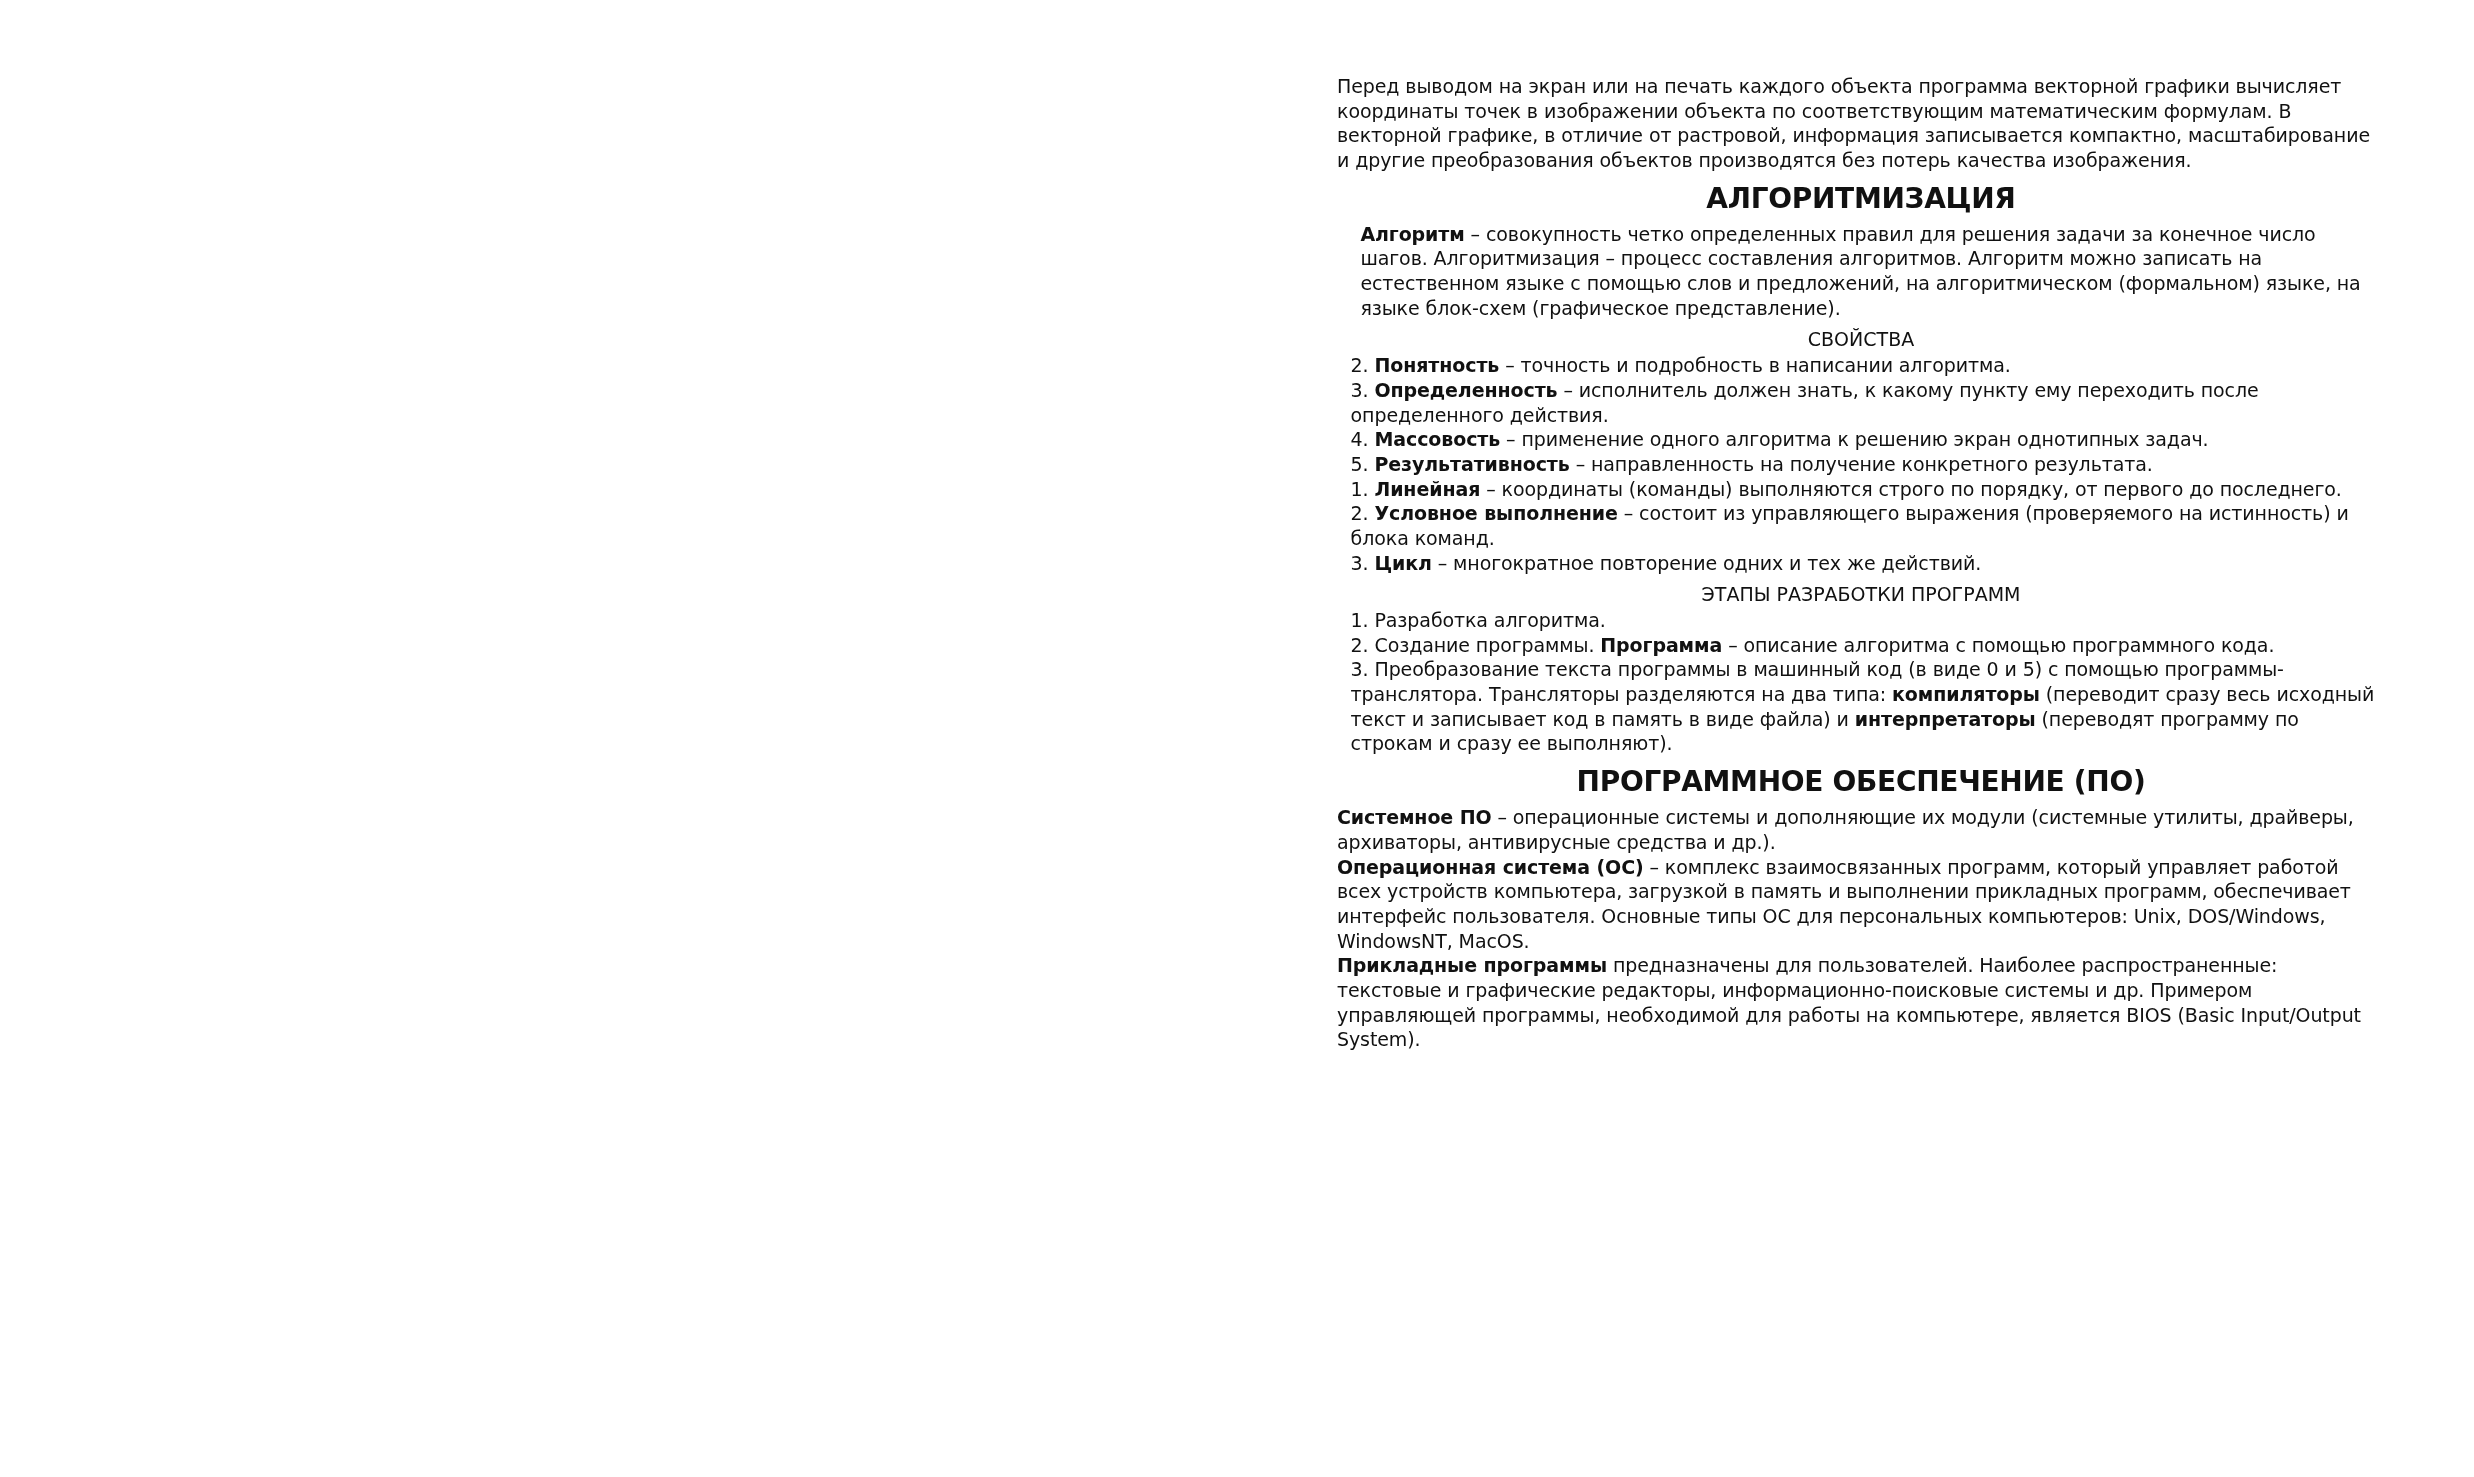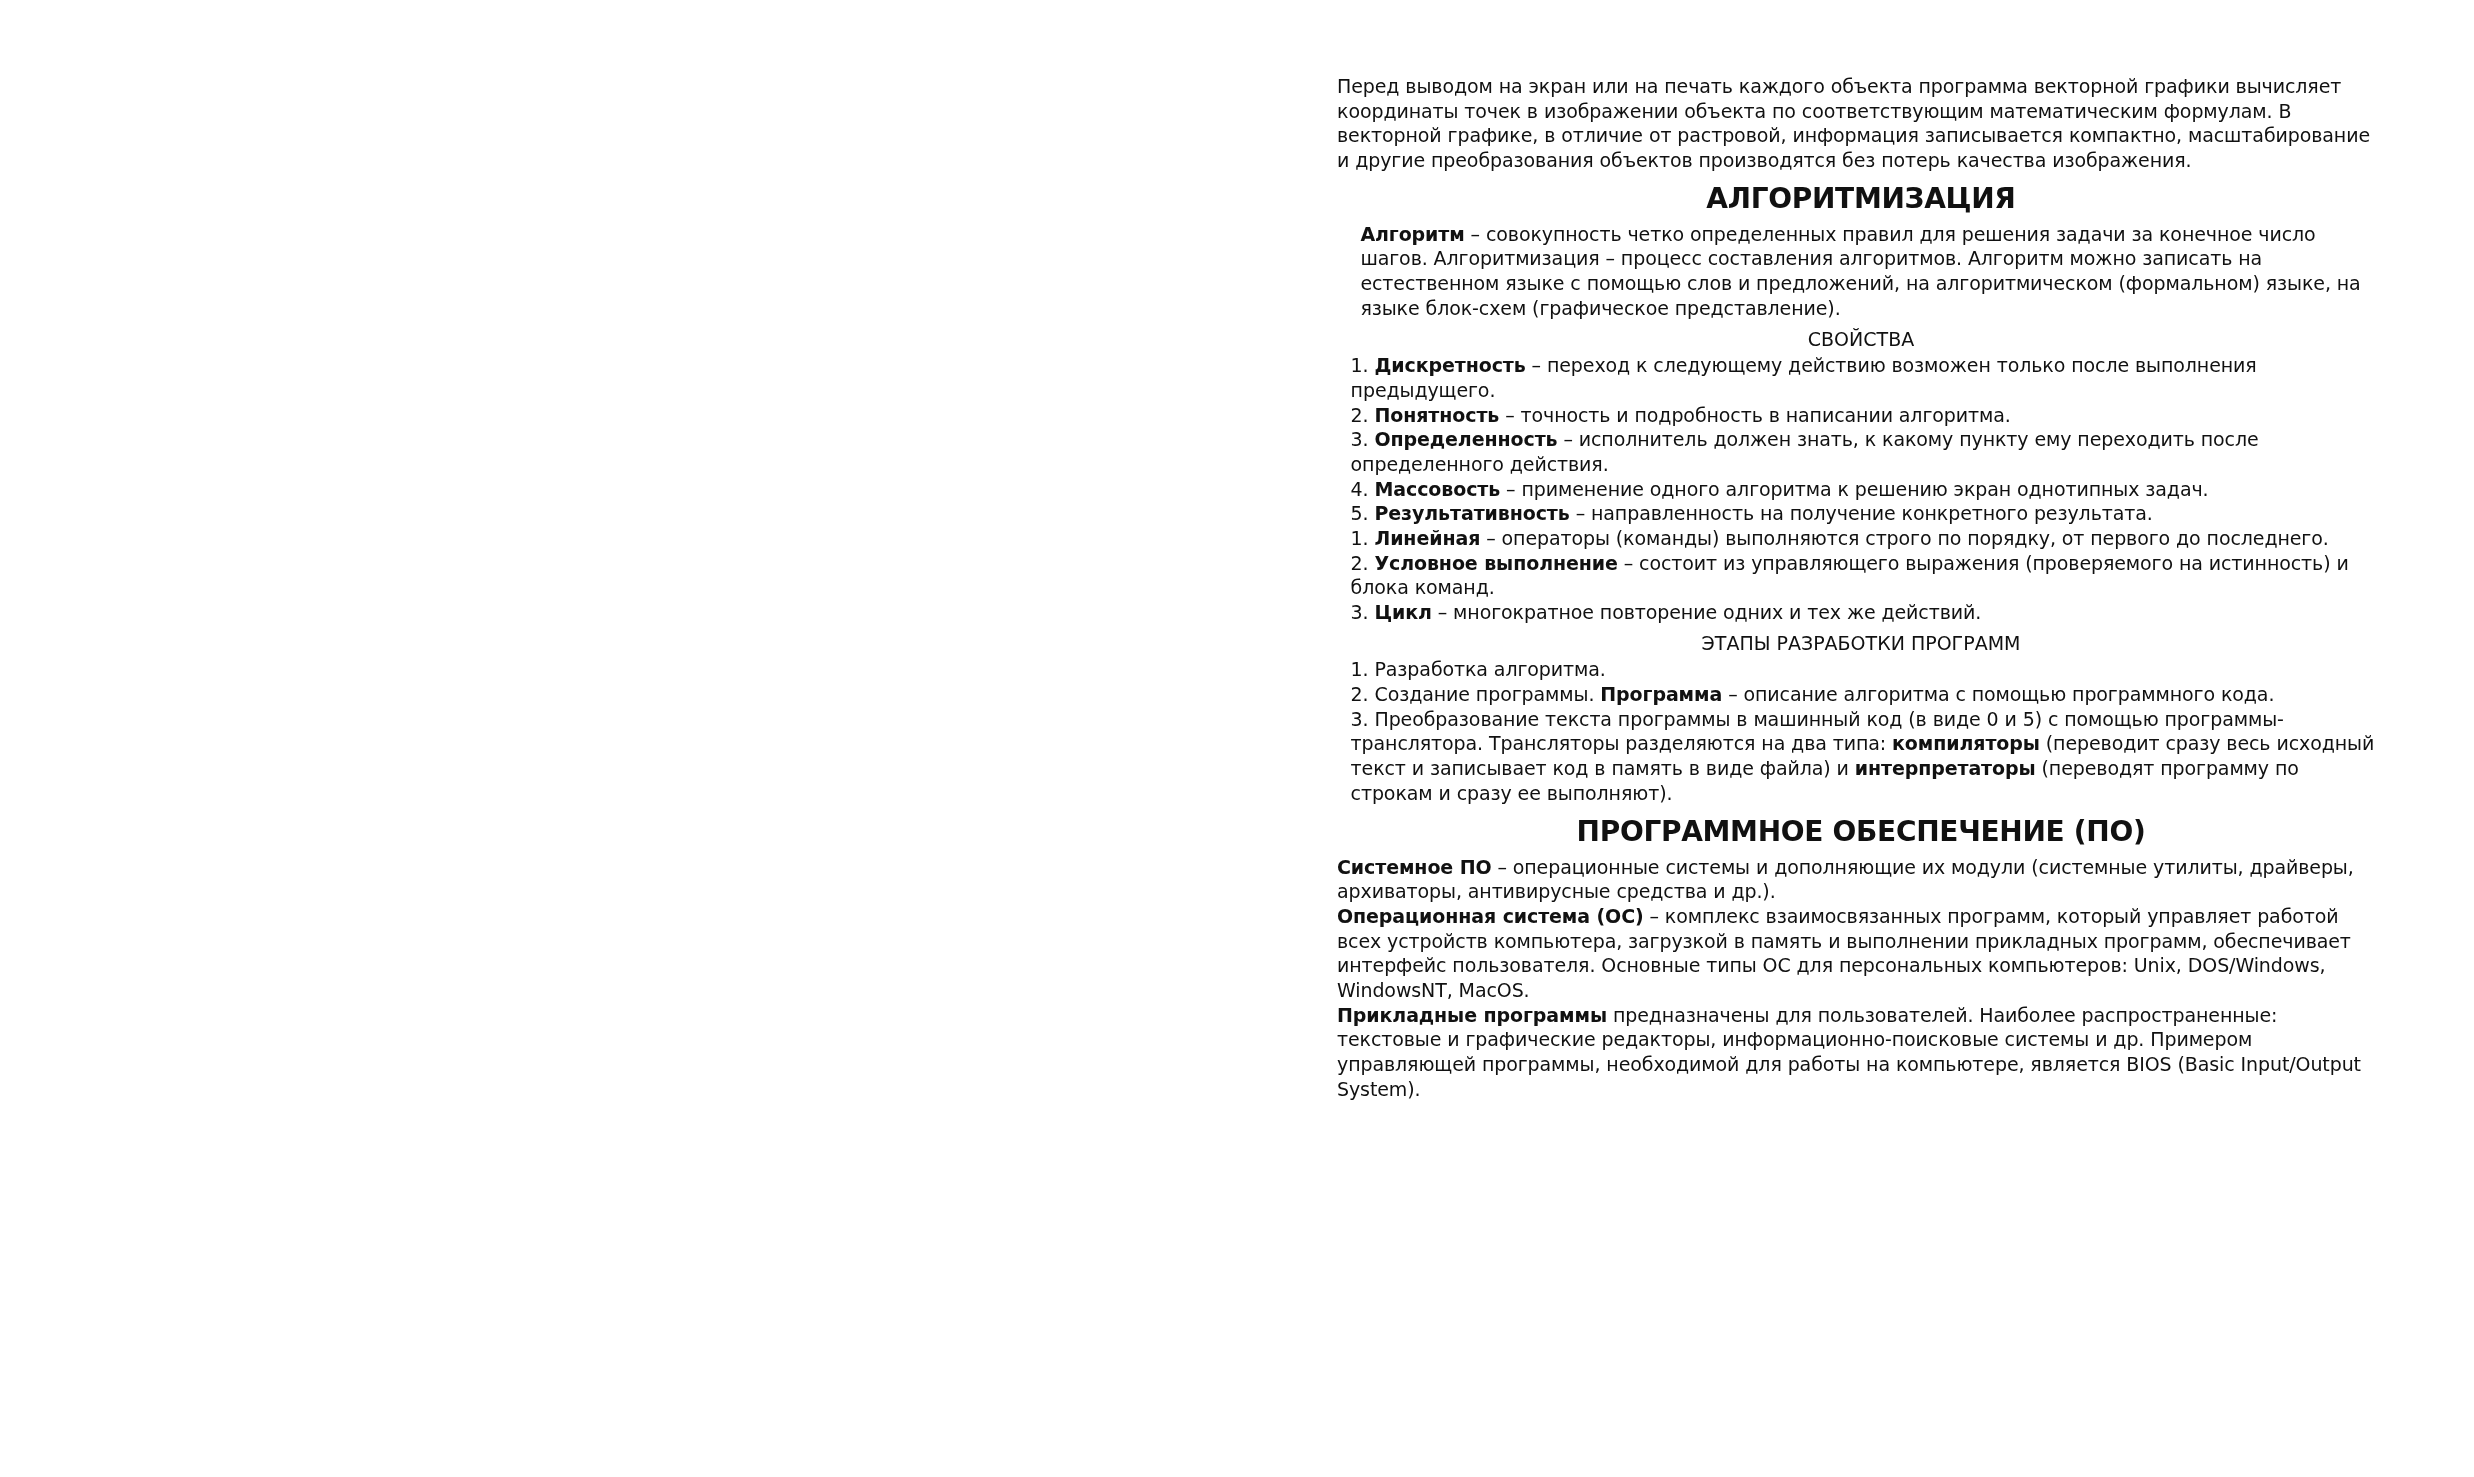--- a/index.html
+++ b/index.html
@@ -64,28 +64,27 @@
   <div class="column">
 
     <p class="para">Перед выводом на экран или на печать каждого объекта программа векторной графики вычисляет координаты точек в изображении объекта по соответствующим математическим формулам. В векторной графике, в отличие от растровой, информация записывается компактно, масштабирование и другие преобразования объектов производятся без потерь качества изображения.</p>
 
     <h1 class="bigtitle">АЛГОРИТМИЗАЦИЯ</h1>
 
     <p class="para indent"><b>Алгоритм</b><span> – совокупность четко определенных правил для решения задачи за конечное число шагов. Алгоритмизация – процесс составления алгоритмов. Алгоритм можно записать на естественном языке с помощью слов и предложений, на алгоритмическом (формальном) языке, на языке блок-схем (графическое представление).</span></p>
 
     <h2 class="subtitle">СВОЙСТВА</h2>
 
-    <p class="para indent2"><span>1. </span><b>Дискретность</b><span> –  переход к следующему действию возможен только после выполнения предыдущего.</span></p>
     <p class="para indent2"><span>2. </span><b>Понятность</b><span> –  точность и подробность  в написании алгоритма.</span></p>
     <p class="para indent2"><span>3. </span><b>Определенность</b><span> –  исполнитель должен знать, к какому пункту ему переходить после определенного действия.</span></p>
     <p class="para indent2"><span>4. </span><b>Массовость</b><span> –  применение одного алгоритма к решению экран однотипных задач.</span></p>
     <p class="para indent2"><span>5. </span><b>Результативность</b><span> –  направленность на получение конкретного результата.</span></p>
 
 
-    <p class="para indent2"><span>1. </span><b>Линейная</b><span> – операторы (команды) выполняются строго по порядку, от первого до последнего.</span></p>
+    <p class="para indent2"><span>1. </span><b>Линейная</b><span> – координаты (команды) выполняются строго по порядку, от первого до последнего.</span></p>
     <p class="para indent2"><span>2. </span><b>Условное выполнение</b><span> – состоит из управляющего выражения (проверяемого на истинность) и блока команд.</span></p>
     <p class="para indent2"><span>3. </span><b>Цикл</b><span> – многократное повторение одних и тех же действий.</span></p>
 
     <h2 class="subtitle">ЭТАПЫ РАЗРАБОТКИ ПРОГРАММ</h2>
 
     <p class="para indent2"><span>1. </span><span>Разработка алгоритма.</span></p>
     <p class="para indent2"><span>2. </span><span>Создание программы. </span><b>Программа</b><span> –  описание алгоритма с помощью программного кода.</span></p>
     <p class="para indent2"><span>3. </span><span>Преобразование текста программы в машинный код (в виде 0 и 5) с помощью программы-транслятора. Трансляторы разделяются на два типа: </span><b>компиляторы</b><span> (переводит сразу весь исходный текст и записывает код в память в виде файла) и </span><b>интерпретаторы</b><span> (переводят программу по строкам и сразу ее выполняют).</span></p>
 
     <h1 class="bigtitle">ПРОГРАММНОЕ ОБЕСПЕЧЕНИЕ (ПО)</h1>

